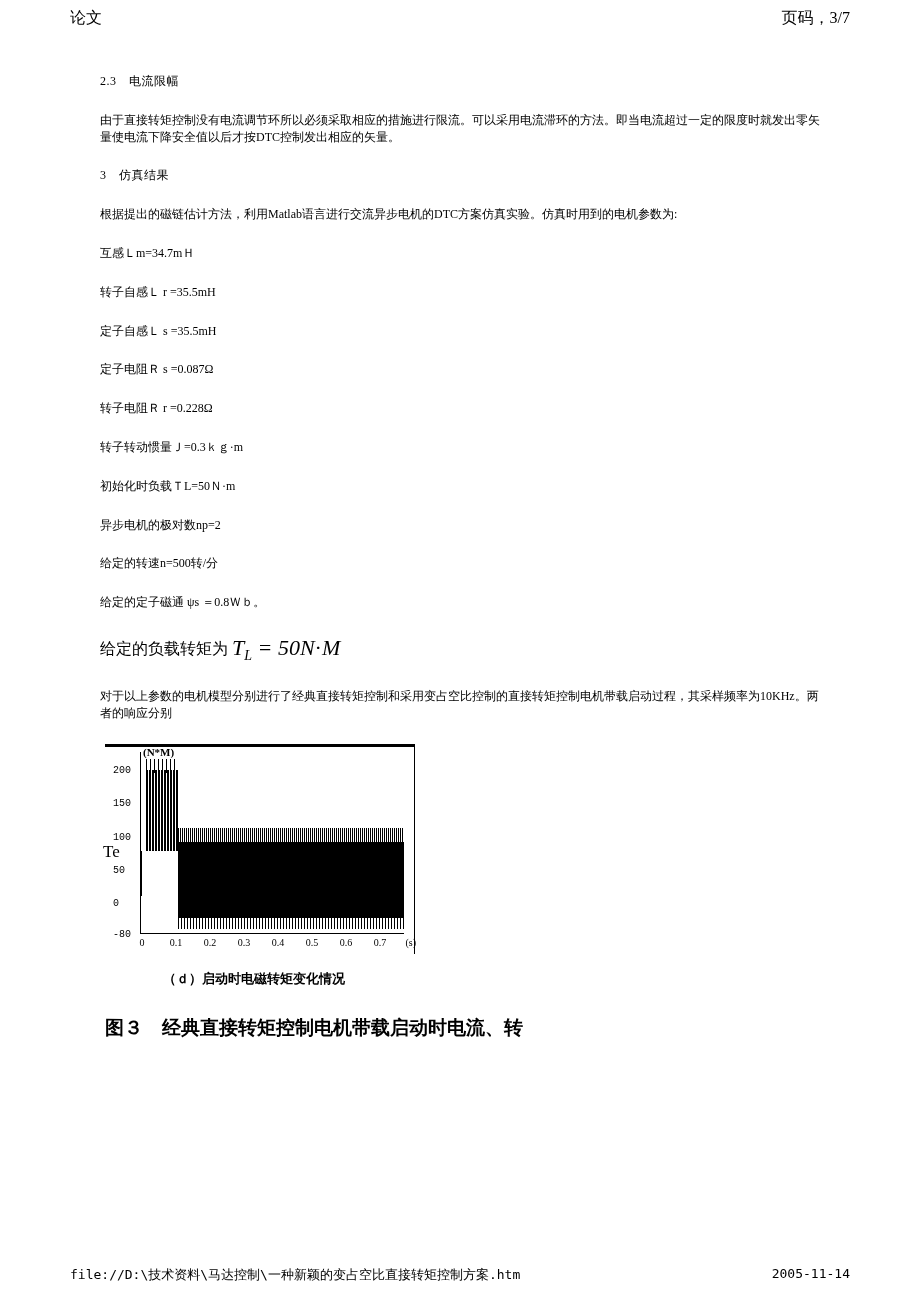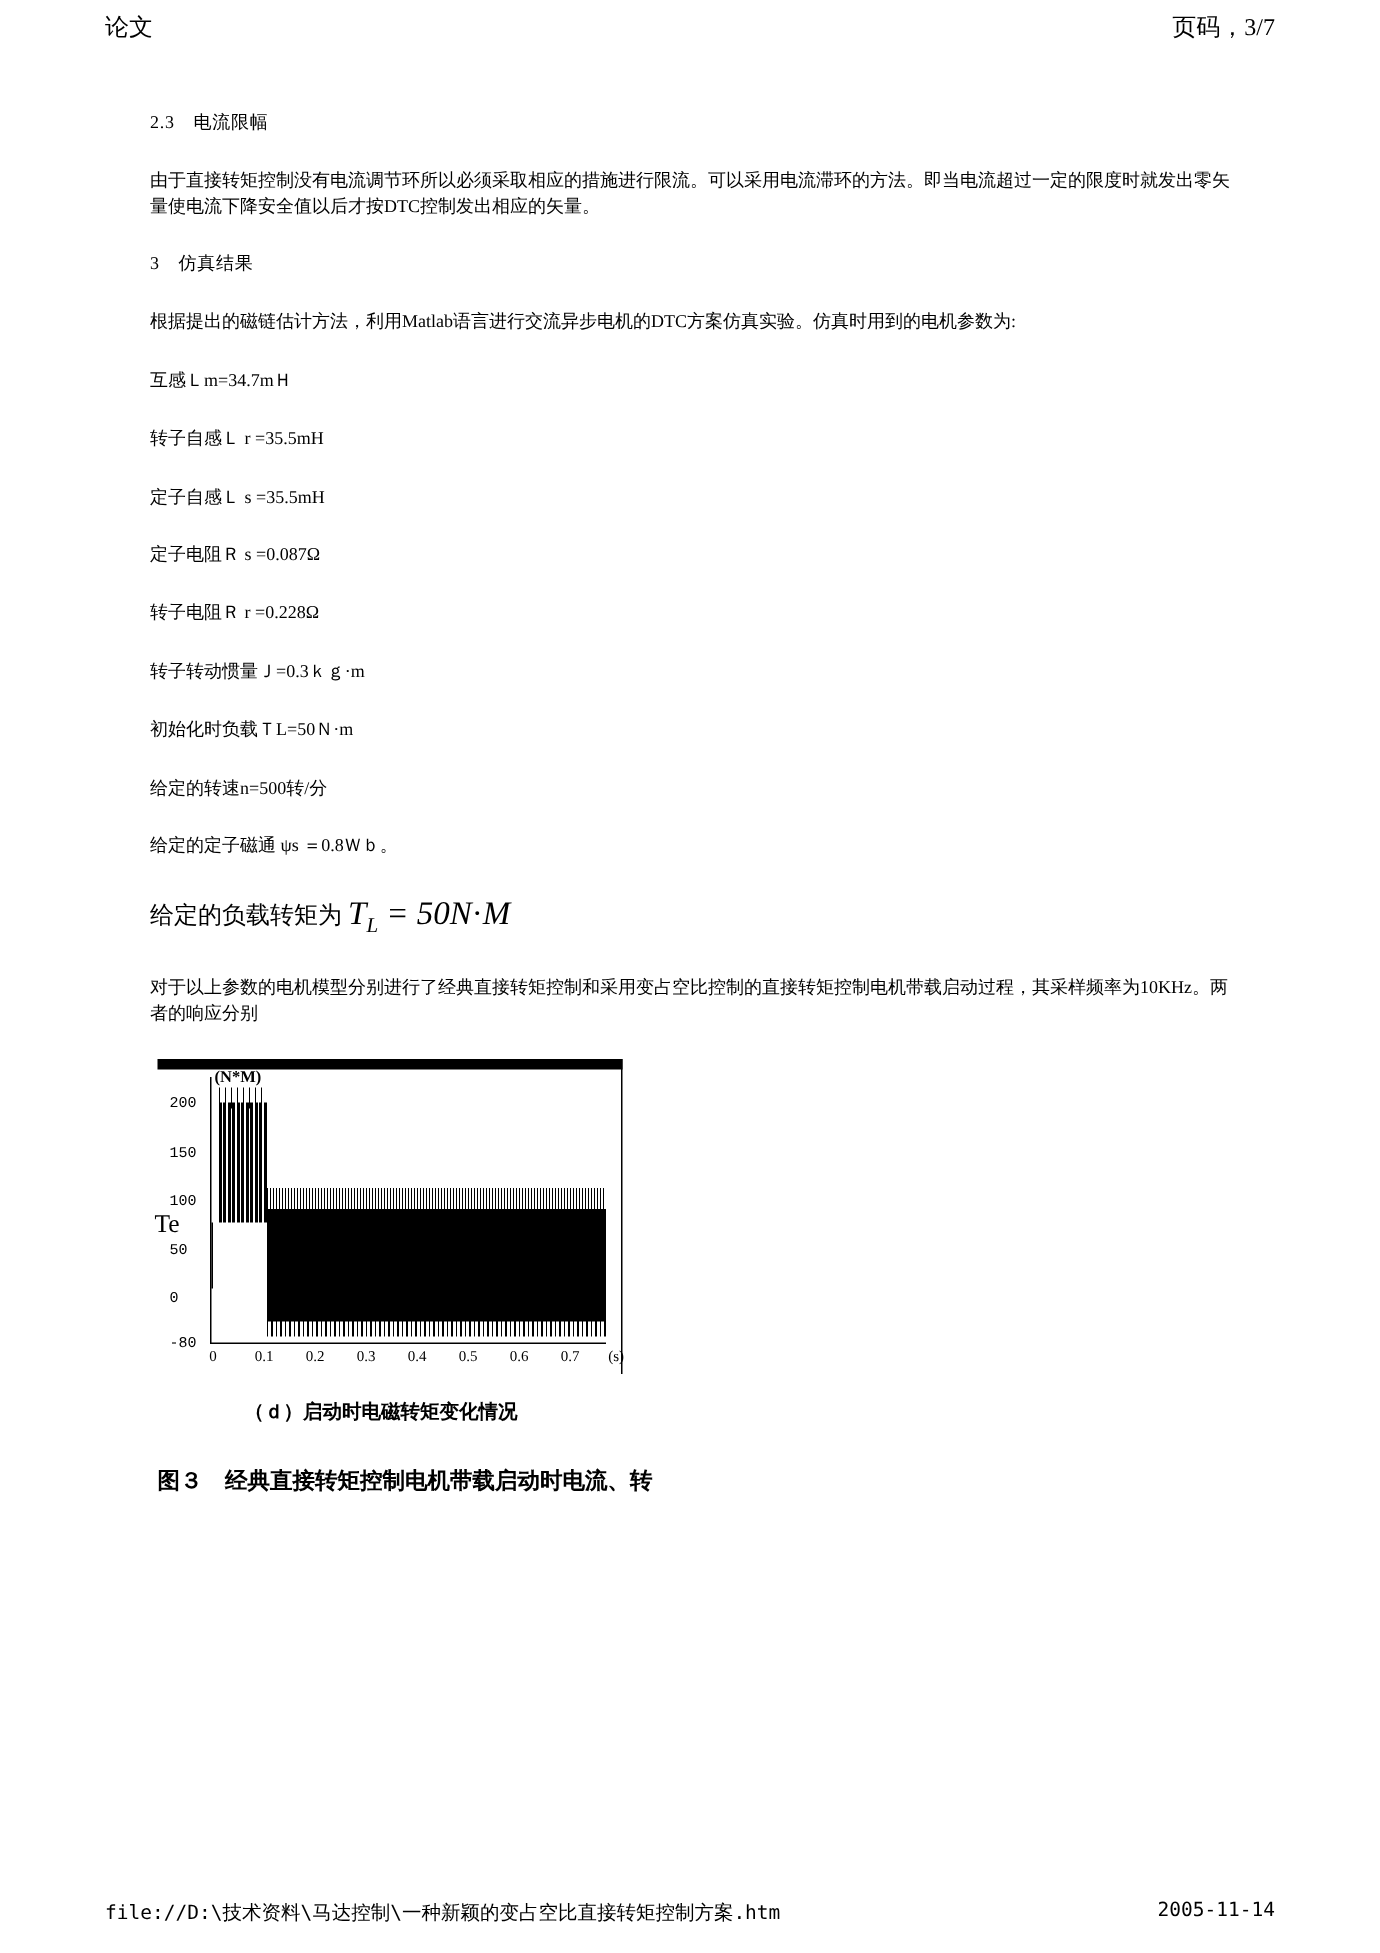--- a/index.html
+++ b/index.html
@@ -46,21 +46,21 @@
       font-size: 14px;
       vertical-align: sub;
     }
     .chart-wrap {
       margin: 10px 0 10px 5px;
     }
     .chart {
       width: 310px;
       height: 210px;
       position: relative;
-      border-top: 7px solid #000000;
+      border-top: 3px solid #000000;
       border-right: 1px solid #000;
     }
     .chart-inner {
       position: absolute;
       left: 35px;
       top: 5px;
       right: 10px;
       bottom: 20px;
       border-left: 1px solid #000;
       border-bottom: 1px solid #000;
@@ -150,21 +150,21 @@
       height: 8%;
       background: repeating-linear-gradient(90deg, #000 0 1px, transparent 1px 3px);
     }
     .chart-caption {
       font-size: 13px;
       font-weight: bold;
       margin: 16px 0 28px 58px;
       font-family: "SimSun", "宋体", serif;
     }
     .fig-caption {
-      font-size: 15px;
+      font-size: 19px;
       font-weight: bold;
       margin: 6px 0 0 0;
       font-family: Liberation Mono, monospace;
     }
     .footer {
       position: absolute;
       bottom: 18px;
       left: 70px;
       right: 70px;
       display: flex;
@@ -191,20 +191,21 @@
 
   <p class="para">根据提出的磁链估计方法，利用Matlab语言进行交流异步电机的DTC方案仿真实验。仿真时用到的电机参数为:</p>
 
   <p class="para">互感Ｌm=34.7mＨ</p>
   <p class="para">转子自感Ｌ r =35.5mH</p>
   <p class="para">定子自感Ｌ s =35.5mH</p>
   <p class="para">定子电阻Ｒ s =0.087Ω</p>
   <p class="para">转子电阻Ｒ r =0.228Ω</p>
   <p class="para">转子转动惯量Ｊ=0.3ｋｇ·m</p>
   <p class="para">初始化时负载ＴL=50Ｎ·m</p>
+  <p class="para">异步电机的极对数np=2</p>
   <p class="para">给定的转速n=500转/分</p>
   <p class="para">给定的定子磁通 ψs ＝0.8Ｗｂ。</p>
 
   <div class="formula">
     <span class="formula-pre">给定的负载转矩为</span>
     <span class="formula-math">T<span class="sub">L</span> = 50N<span style="font-style:normal">·</span>M</span>
   </div>
 
   <p class="para">对于以上参数的电机模型分别进行了经典直接转矩控制和采用变占空比控制的直接转矩控制电机带载启动过程，其采样频率为10KHz。两者的响应分别</p>
 

